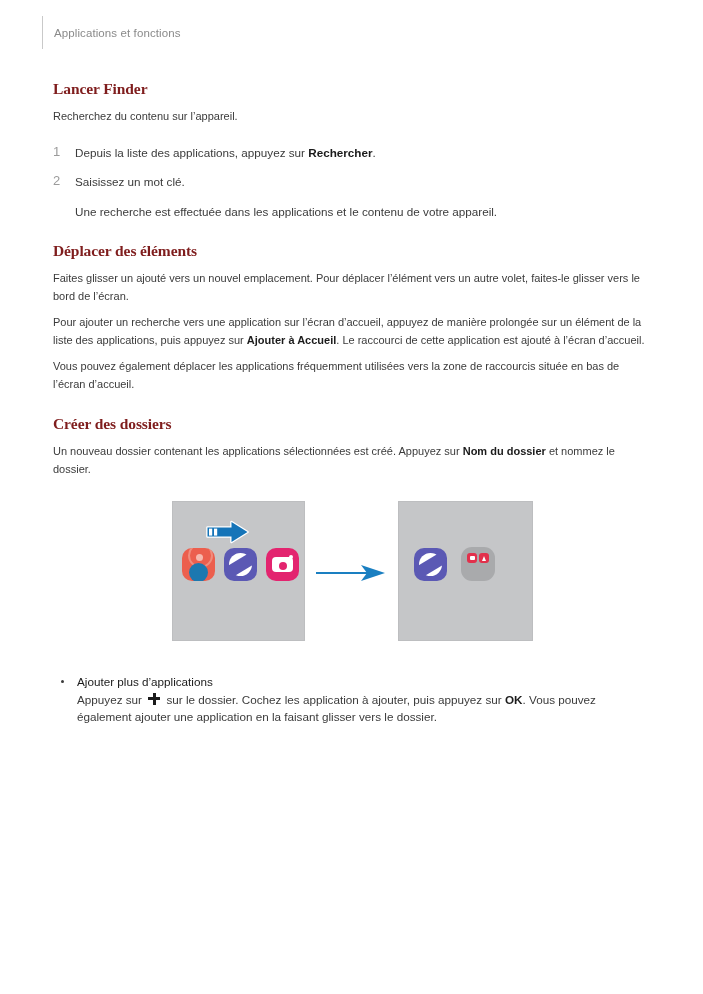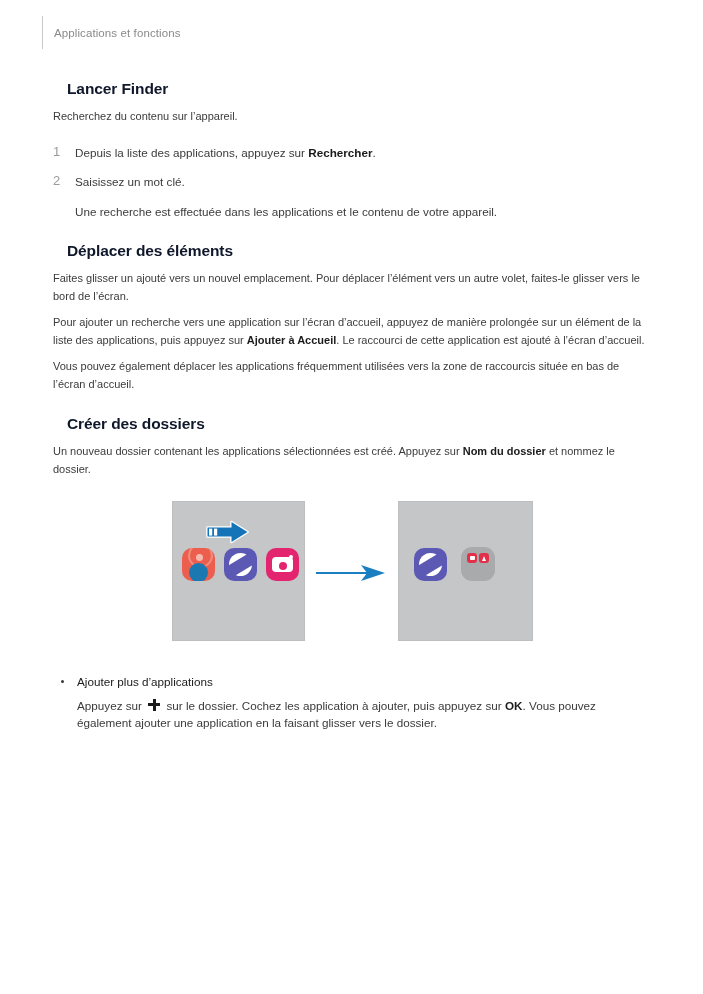--- a/index.html
+++ b/index.html
@@ -47,23 +47,24 @@
   .content {
     position: absolute;
     left: 53px;
     top: 80px;
     width: 600px;
   }
 
   h2.section-title {
     font-size: 15.5px;
     font-weight: bold;
-    color: #0f172a;
-    margin: 0 0 10px 14px;
+    color: #7f1d1d;
+    margin: 0 0 10px 0;
     letter-spacing: -0.1px;
+    font-family: Liberation Serif, serif;
   }
   .spacer-lg { height: 22px; }
   .spacer-sm { height: 9px; }
 
   p.body {
     font-size: 11px;
     line-height: 17.5px;
     color: #3b3b3b;
     margin: 0 0 9px 0;
   }
@@ -268,21 +269,20 @@
     left: 8px;
     top: 7px;
     width: 3px;
     height: 3px;
     background: #3b3b3b;
     border-radius: 50%;
   }
   .bullet-head {
     display: block;
     color: #1b1b1b;
-    margin-bottom: 6px;
   }
   .bullet-body { display: block; }
 
   
   .page-number {
     position: absolute;
     left: 0;
     right: 0;
     top: 958px;
     text-align: left;

